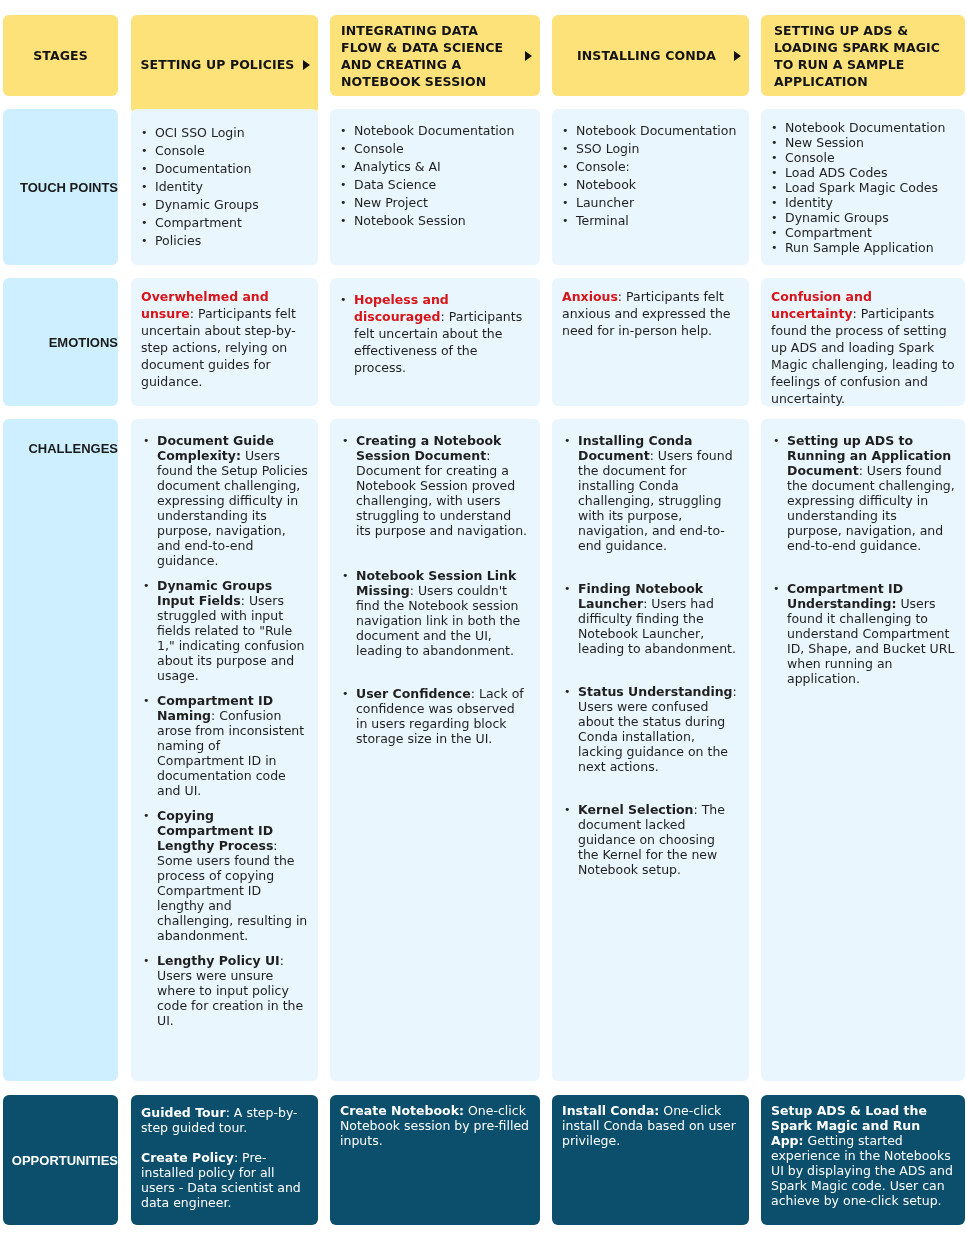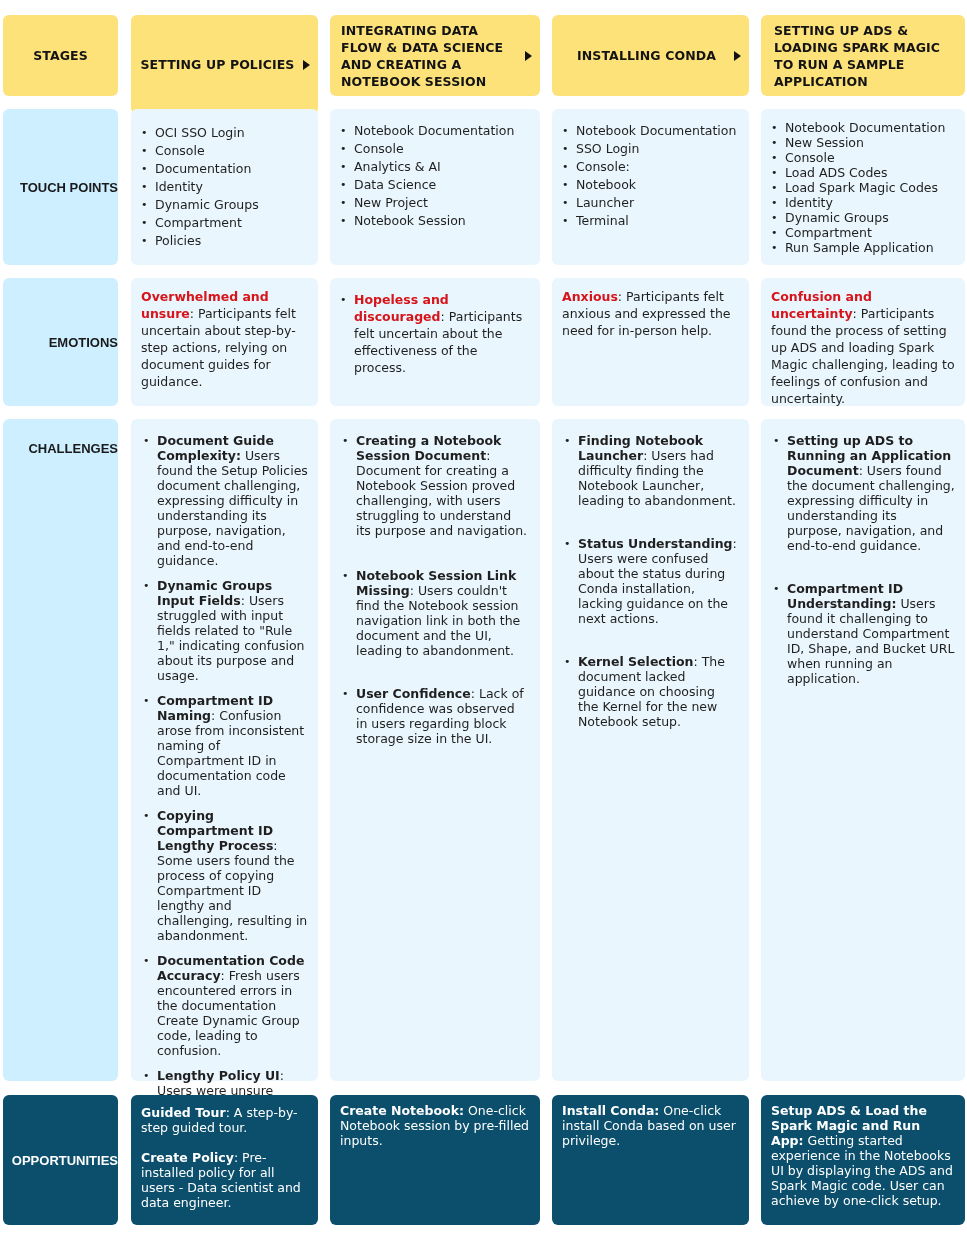--- a/index.html
+++ b/index.html
@@ -147,33 +147,33 @@
 
 <div class="cell label row-label top" style="left:3px;top:419px;width:115px;height:662px;">
   <span>CHALLENGES</span>
 </div>
 <div class="cell light" style="left:131px;top:419px;width:187px;height:662px;">
   <ul class="bullets ch">
     <li><b>Document Guide Complexity:</b><span> Users found the Setup Policies document challenging, expressing difficulty in understanding its purpose, navigation, and end-to-end guidance.</span></li>
     <li><b>Dynamic Groups Input Fields</b><span>: Users struggled with input fields related to "Rule 1," indicating confusion about its purpose and usage.</span></li>
     <li><b>Compartment ID Naming</b><span>: Confusion arose from inconsistent naming of Compartment ID in documentation code and UI.</span></li>
     <li><b>Copying Compartment ID Lengthy Process</b><span>: Some users found the process of copying Compartment ID lengthy and challenging, resulting in abandonment.</span></li>
-    <li><b>Documentation Code Accuracy</b><span>: Fresh users encountered errors in the documentation Create Dynamic Group code, leading to confusion.</span></li>
     <li><b>Lengthy Policy UI</b><span>: Users were unsure where to input policy code for creation in the UI.</span></li>
   </ul>
 </div>
 <div class="cell light" style="left:330px;top:419px;width:210px;height:662px;">
   <ul class="bullets ch">
     <li style="margin-bottom:30px;"><b>Creating a Notebook Session Document</b><span>: Document for creating a Notebook Session proved challenging, with users struggling to understand its purpose and navigation.</span></li>
     <li style="margin-bottom:28px;"><b>Notebook Session Link Missing</b><span>: Users couldn't find the Notebook session navigation link in both the document and the UI, leading to abandonment.</span></li>
     <li><b>User Confidence</b><span>: Lack of confidence was observed in users regarding block storage size in the UI.</span></li>
   </ul>
 </div>
 <div class="cell light" style="left:552px;top:419px;width:197px;height:662px;">
   <ul class="bullets ch">
+    <li style="margin-bottom:28px;"><b>Installing Conda Document</b><span>: Users found the document for installing Conda challenging, struggling with its purpose, navigation, and end-to-end guidance.</span></li>
     <li style="margin-bottom:28px;"><b>Finding Notebook Launcher</b><span>: Users had difficulty finding the Notebook Launcher, leading to abandonment.</span></li>
     <li style="margin-bottom:28px;"><b>Status Understanding</b><span>: Users were confused about the status during Conda installation, lacking guidance on the next actions.</span></li>
     <li><b>Kernel Selection</b><span>: The document lacked guidance on choosing the Kernel for the new Notebook setup.</span></li>
   </ul>
 </div>
 <div class="cell light" style="left:761px;top:419px;width:204px;height:662px;">
   <ul class="bullets ch">
     <li style="margin-bottom:28px;"><b>Setting up ADS to Running an Application Document</b><span>: Users found the document challenging, expressing difficulty in understanding its purpose, navigation, and end-to-end guidance.</span></li>
     <li><b>Compartment ID Understanding:</b><span> Users found it challenging to understand Compartment ID, Shape, and Bucket URL when running an application.</span></li>
   </ul>

